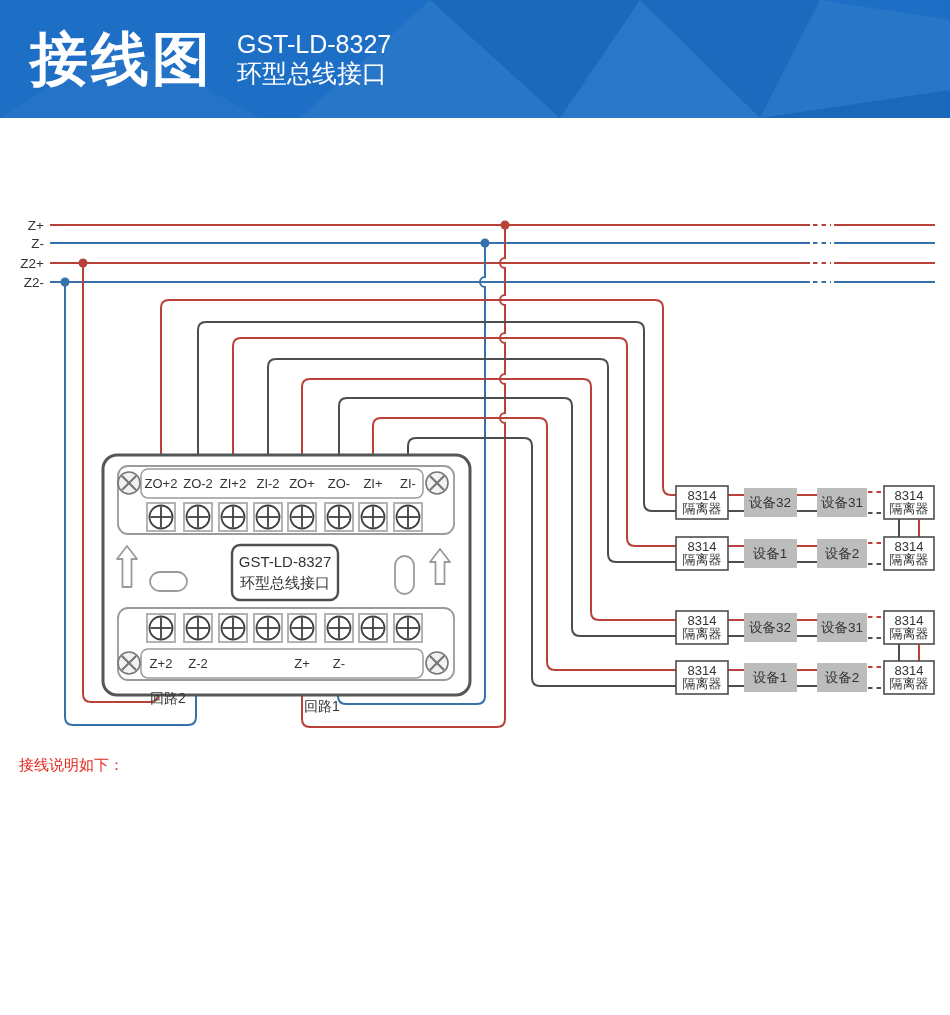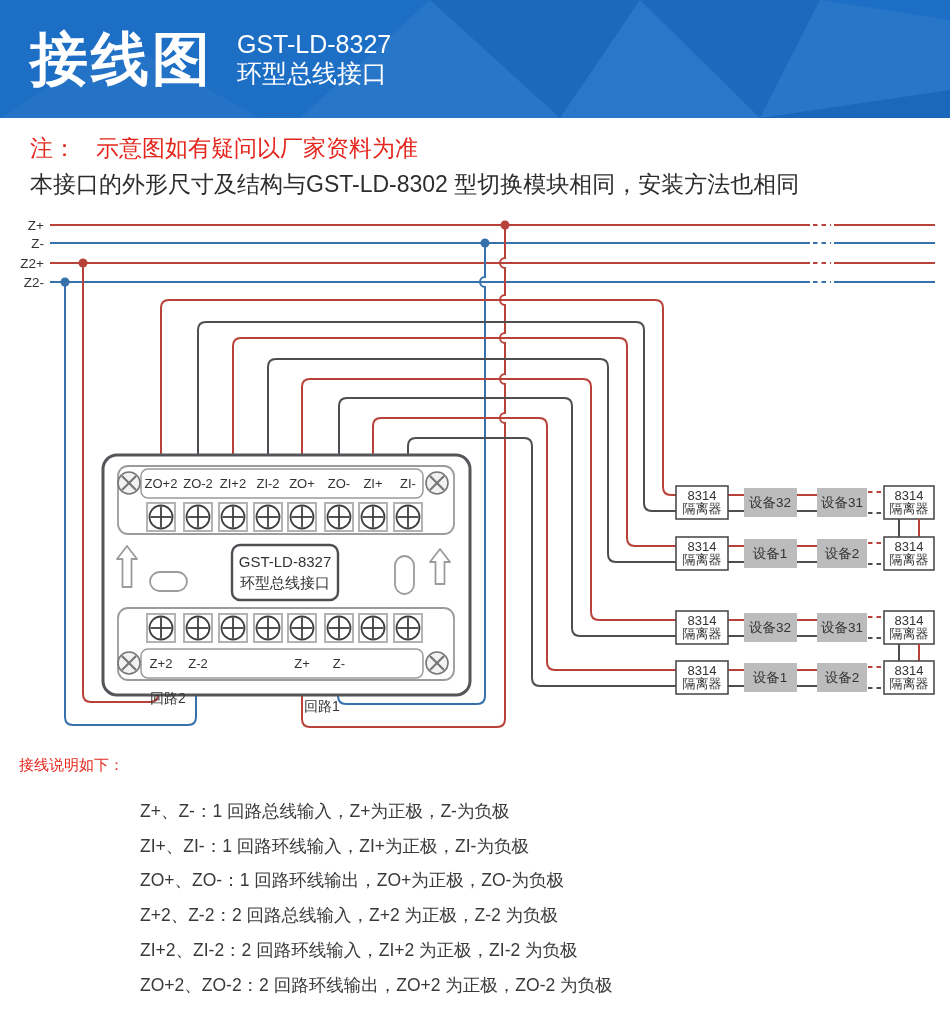--- a/index.html
+++ b/index.html
@@ -64,24 +64,20 @@
       <polygon points="950,90 760,118 950,118" fill="rgba(0,0,0,0.06)"></polygon>
       <polygon points="0,118 120,40 260,118" fill="rgba(255,255,255,0.03)"></polygon>
     </svg>
     <h1 class="banner-title">接线图</h1>
     <div class="banner-sub">
       <div>GST-LD-8327</div>
       <div>环型总线接口</div>
     </div>
   </header>
 
-  <div class="notes">
-    <p class="note-red"><span>注：</span><span class="note-gap"></span><span>示意图如有疑问以厂家资料为准</span></p>
-    <p class="note-black">本接口的外形尺寸及结构与GST-LD-8302 型切换模块相同，安装方法也相同</p>
-  </div>
 
   <svg class="diagram" viewBox="0 0 950 1015">
     <defs>
       <g id="screw">
         <rect x="-14" y="-14" width="28" height="28" fill="#fdfdfd" stroke="#b3b3b3" stroke-width="2"></rect>
         <circle r="11.5" fill="#ffffff" stroke="#3f3f3f" stroke-width="1.8"></circle>
         <line x1="0" y1="-10.5" x2="0" y2="10.5" stroke="#3f3f3f" stroke-width="1.8"></line>
         <line x1="-10.5" y1="0" x2="10.5" y2="0" stroke="#3f3f3f" stroke-width="1.8"></line>
       </g>
       <g id="cscrew">
@@ -279,23 +275,15 @@
       <rect class="devbox" x="817" y="663" width="50" height="29"></rect>
       <text class="devtext" x="842" y="682">设备2</text>
       <rect class="isobox" x="884" y="661" width="50" height="33"></rect>
       <text class="isotext" x="909" y="675">8314</text>
       <text class="isotext" x="909" y="688">隔离器</text>
     </g>
   </svg>
 
   <div class="legend">
     <p class="legend-heading">接线说明如下：</p>
-    <div class="legend-lines">
-      <p>Z+、Z-：1 回路总线输入，Z+为正极，Z-为负极</p>
-      <p>ZI+、ZI-：1 回路环线输入，ZI+为正极，ZI-为负极</p>
-      <p>ZO+、ZO-：1 回路环线输出，ZO+为正极，ZO-为负极</p>
-      <p>Z+2、Z-2：2 回路总线输入，Z+2 为正极，Z-2 为负极</p>
-      <p>ZI+2、ZI-2：2 回路环线输入，ZI+2 为正极，ZI-2 为负极</p>
-      <p>ZO+2、ZO-2：2 回路环线输出，ZO+2 为正极，ZO-2 为负极</p>
-    </div>
   </div>
 
 </div>
 
 </body></html>

